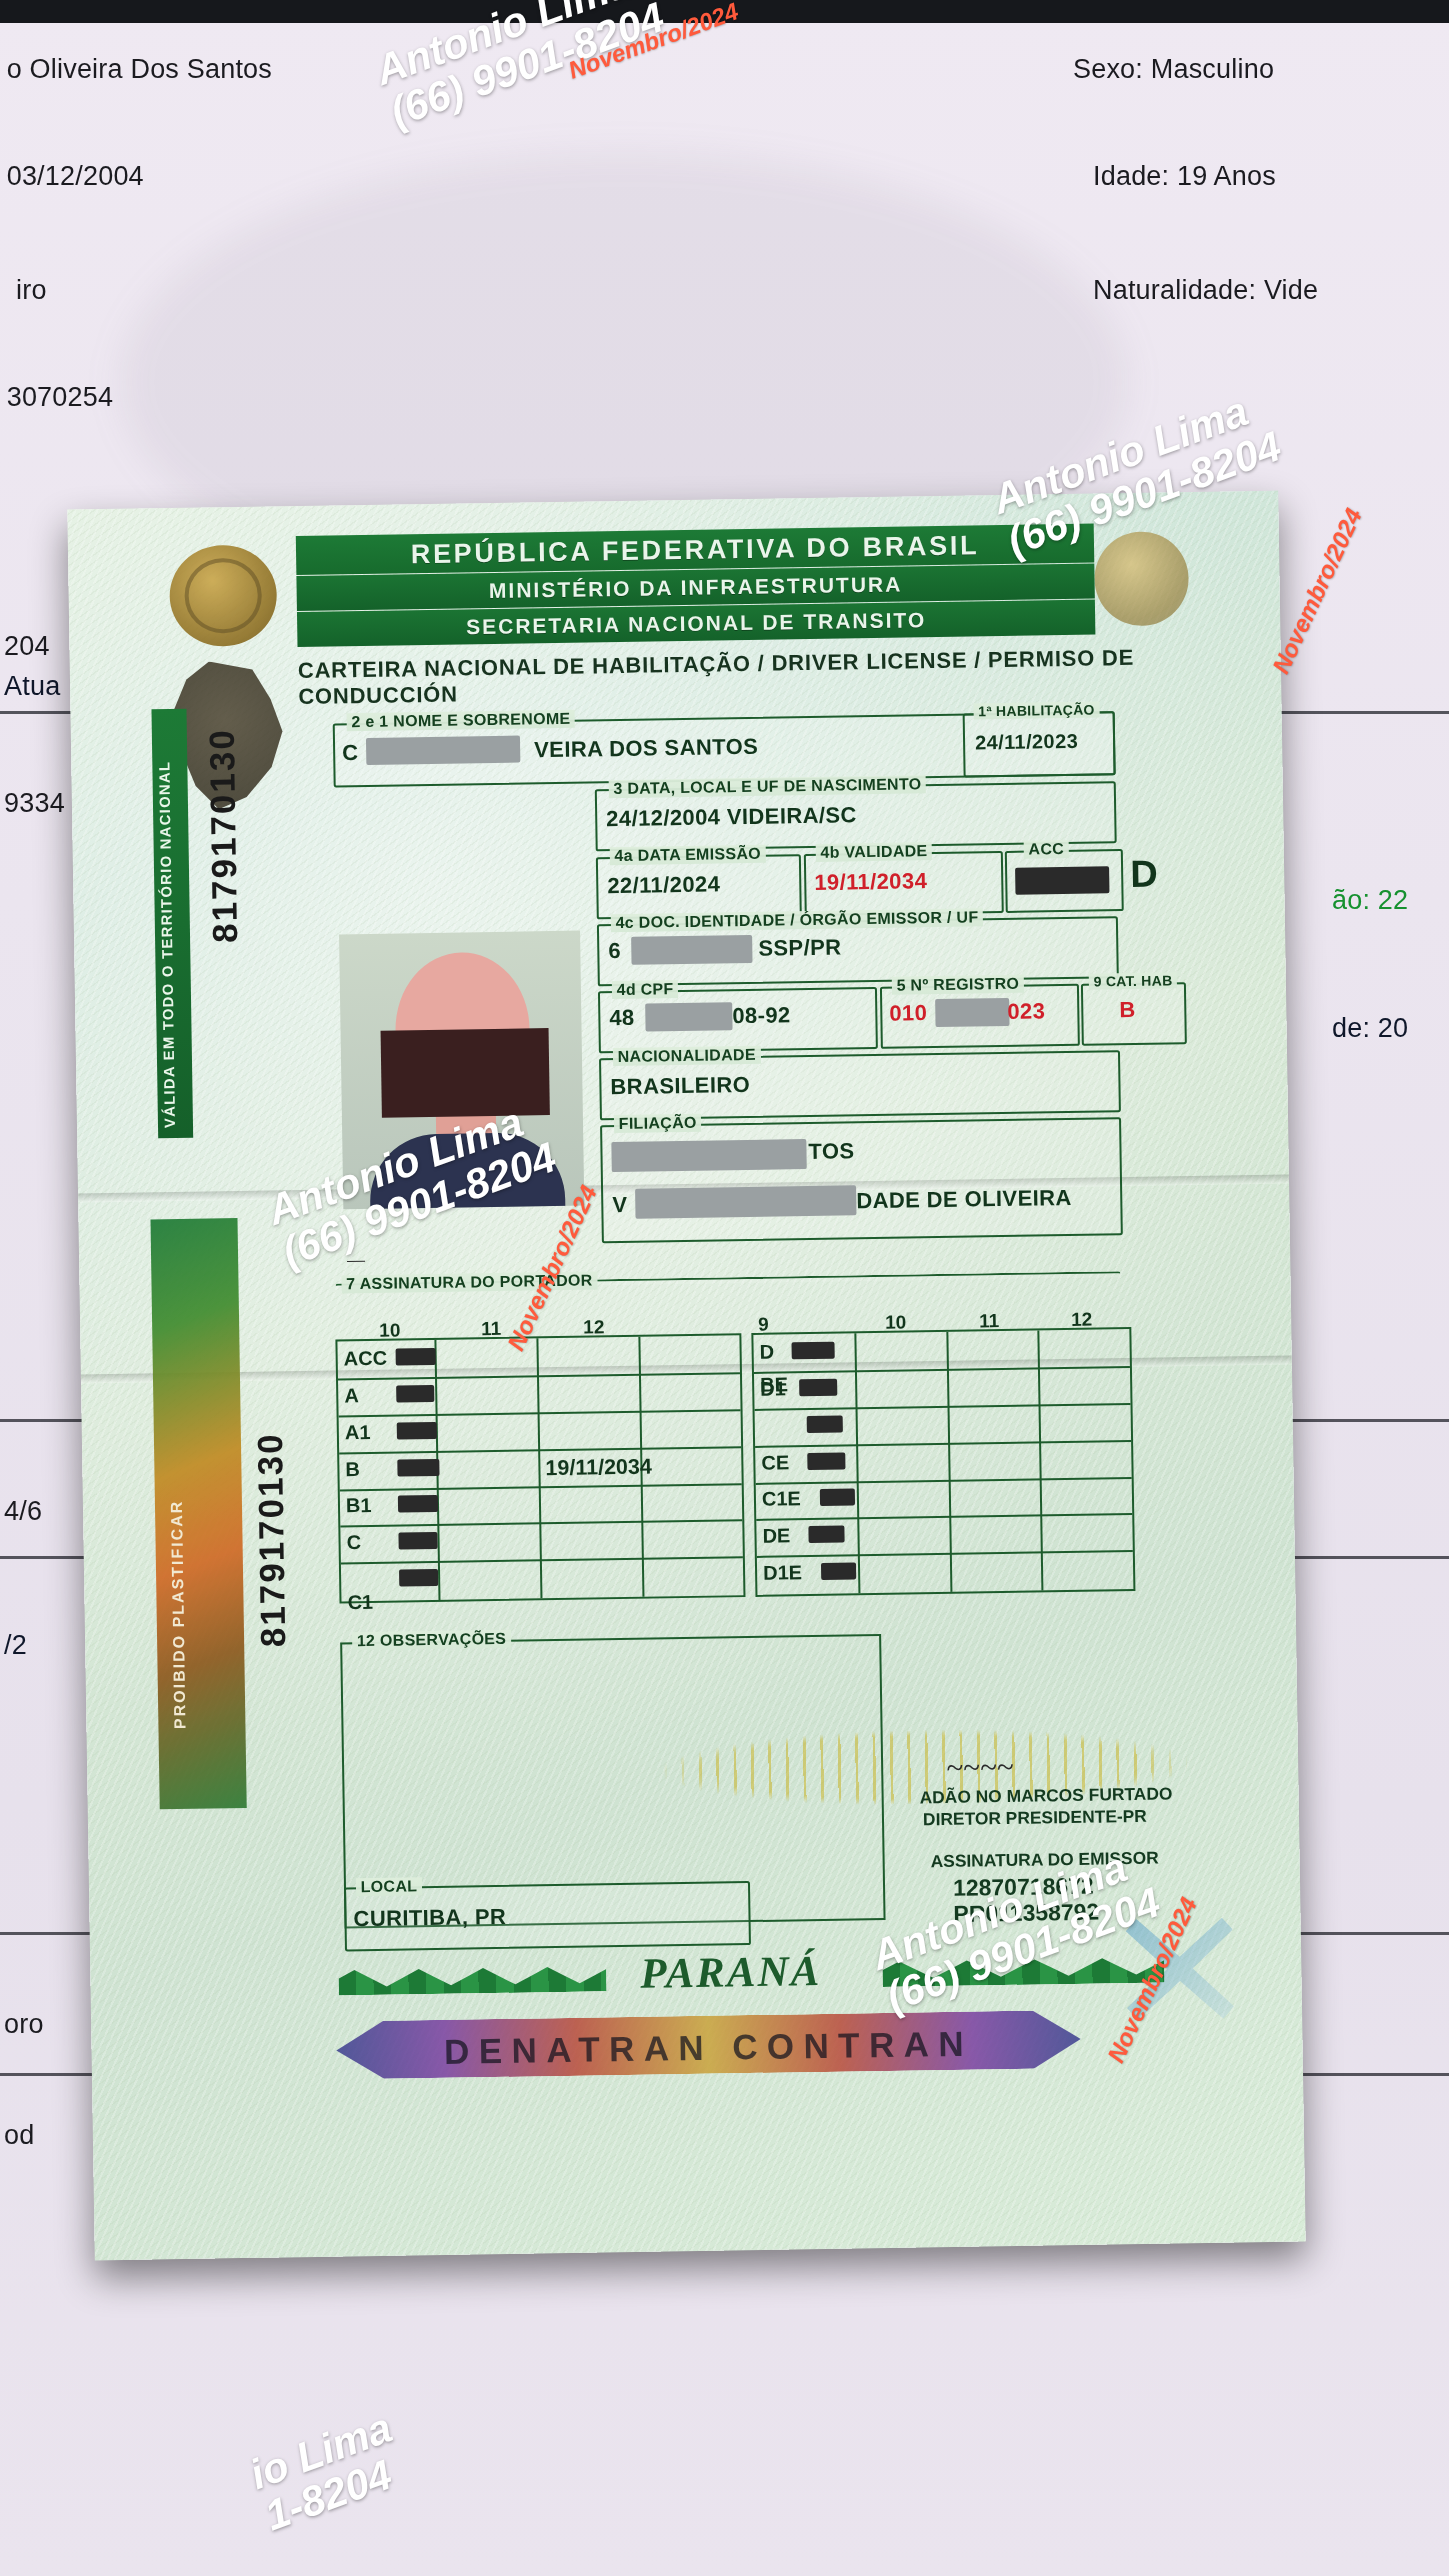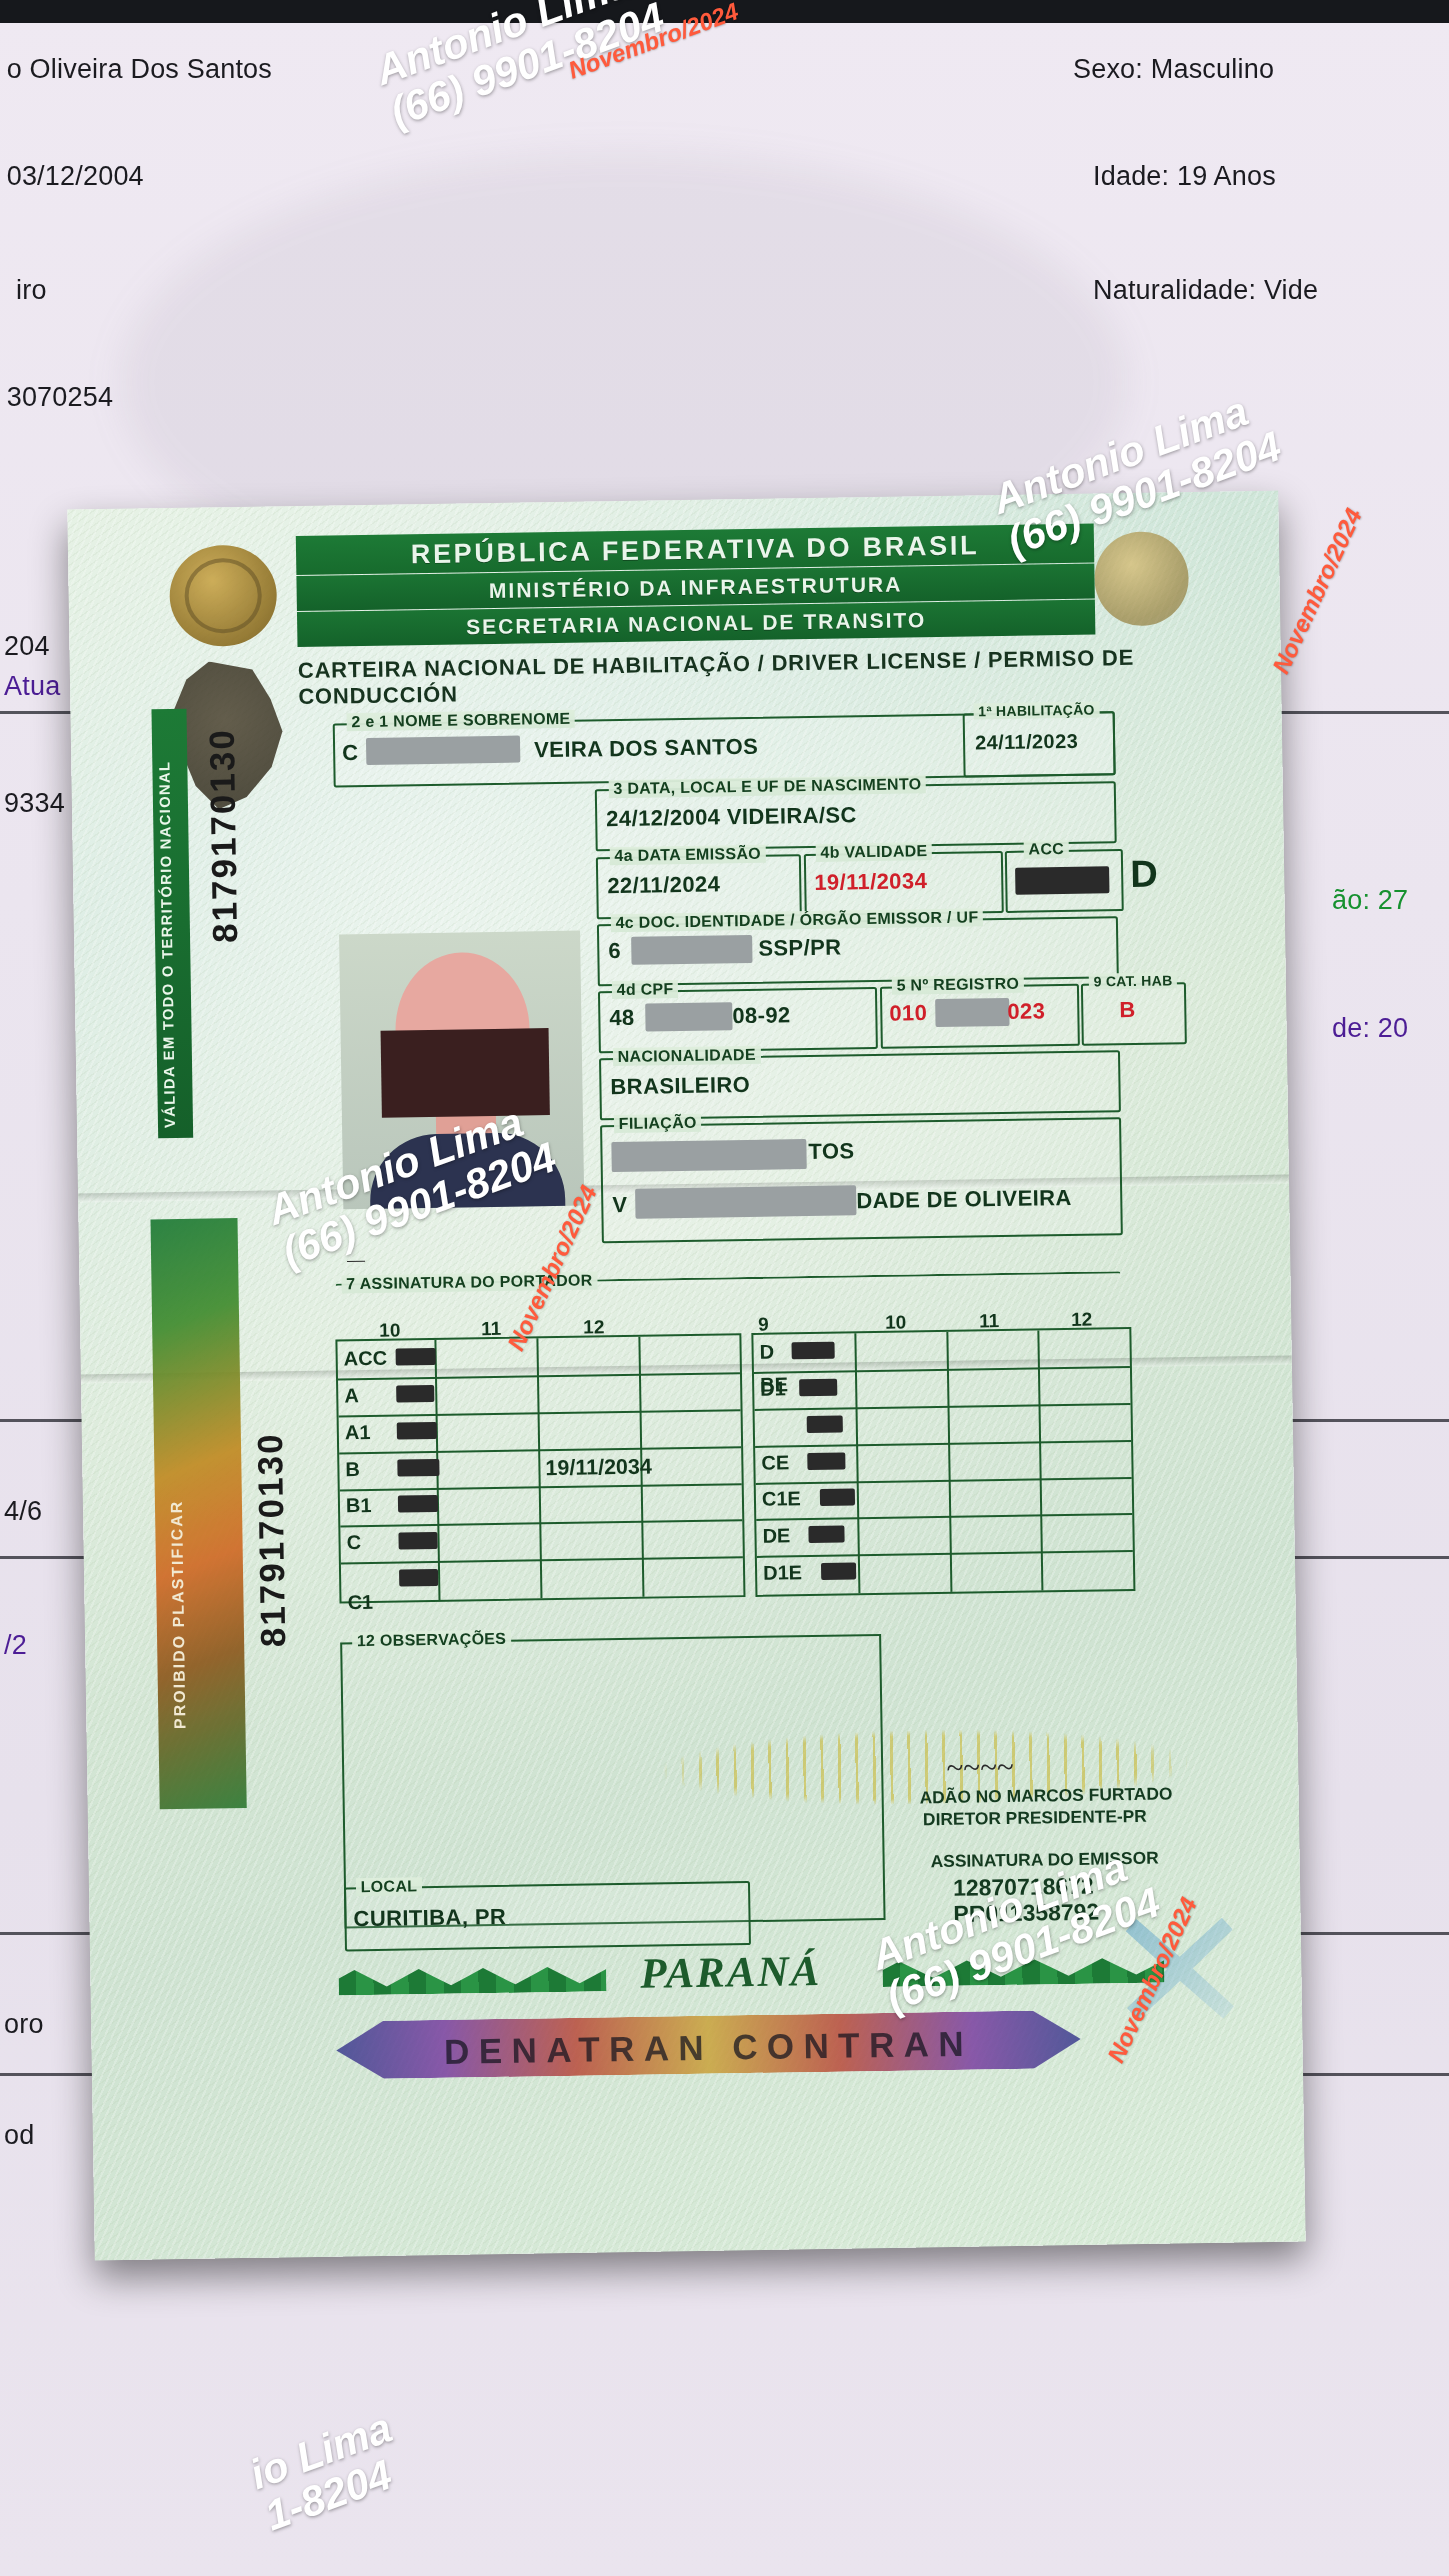--- a/index.html
+++ b/index.html
@@ -10,21 +10,21 @@
   .bg-paper{position:absolute;inset:0;background:
       linear-gradient(180deg,#efe9f2 0%, #ebe5ef 35%, #e7e1ec 70%, #eae4ee 100%);}
   .bg-shadowblob{position:absolute;left:121px;top:154px;width:1006px;height:456px;
       border-radius:50%;background:rgba(120,110,135,.09);filter:blur(17.4px);}
   .topbar{position:absolute;left:0;top:0;width:1449px;height:23px;background:#16181c;}
   .bg-line{position:absolute;left:0;width:1449px;height:3.4px;background:#3a3a42;opacity:.85;}
 
   
   .bgtext{position:absolute;color:#1b1b20;font-size:27px;letter-spacing:0.2px;white-space:nowrap;}
   .bgtext.green{color:#16912f;}
-  .bgtext.red{color:#4c1d95;}
+  .bgtext.red{color:#0f172a;}
 
   
   .cnh{position:absolute;left:81px;top:500px;width:1211px;height:1751px;
        transform:rotate(-0.9deg);transform-origin:50% 50%;
        box-shadow:0 17.4px 37px rgba(0,0,0,.45);
        background:
          radial-gradient(circle at 30% 22%, rgba(255,255,255,.55), rgba(255,255,255,0) 55%),
          linear-gradient(160deg,#dfeedd 0%, #cfe6da 18%, #d8e9d7 42%, #cfe3d2 68%, #d9ecd9 100%);
        overflow:hidden;}
   .cnh:before{content:"";position:absolute;inset:0;
@@ -151,21 +151,21 @@
   <div class="bgtext" style="left:1073px;top:54px">Sexo: Masculino</div>
   <div class="bgtext" style="left:1093px;top:161px">Idade: 19 Anos</div>
   <div class="bgtext" style="left:1093px;top:275px">Naturalidade: Vide</div>
   <div class="bgtext" style="left:4px;top:631px">204</div>
   <div class="bgtext red" style="left:4px;top:671px">Atua</div>
   <div class="bgtext" style="left:4px;top:788px">9334</div>
   <div class="bgtext" style="left:4px;top:1496px">4/6</div>
   <div class="bgtext red" style="left:4px;top:1630px">/2</div>
   <div class="bgtext" style="left:4px;top:2009px">oro</div>
   <div class="bgtext" style="left:4px;top:2120px">od</div>
-  <div class="bgtext green" style="left:1332px;top:885px">ão: 27</div>
+  <div class="bgtext green" style="left:1332px;top:885px">ão: 22</div>
   <div class="bgtext red" style="left:1332px;top:1013px">de: 20</div>
 
   <div class="cnh">
     <div class="fold" style="top:684px"></div>
     <div class="fold" style="top:865px"></div>
 
     <div class="brasao"></div>
     <div class="holo"></div>
     <div class="brazil-map"></div>
 

